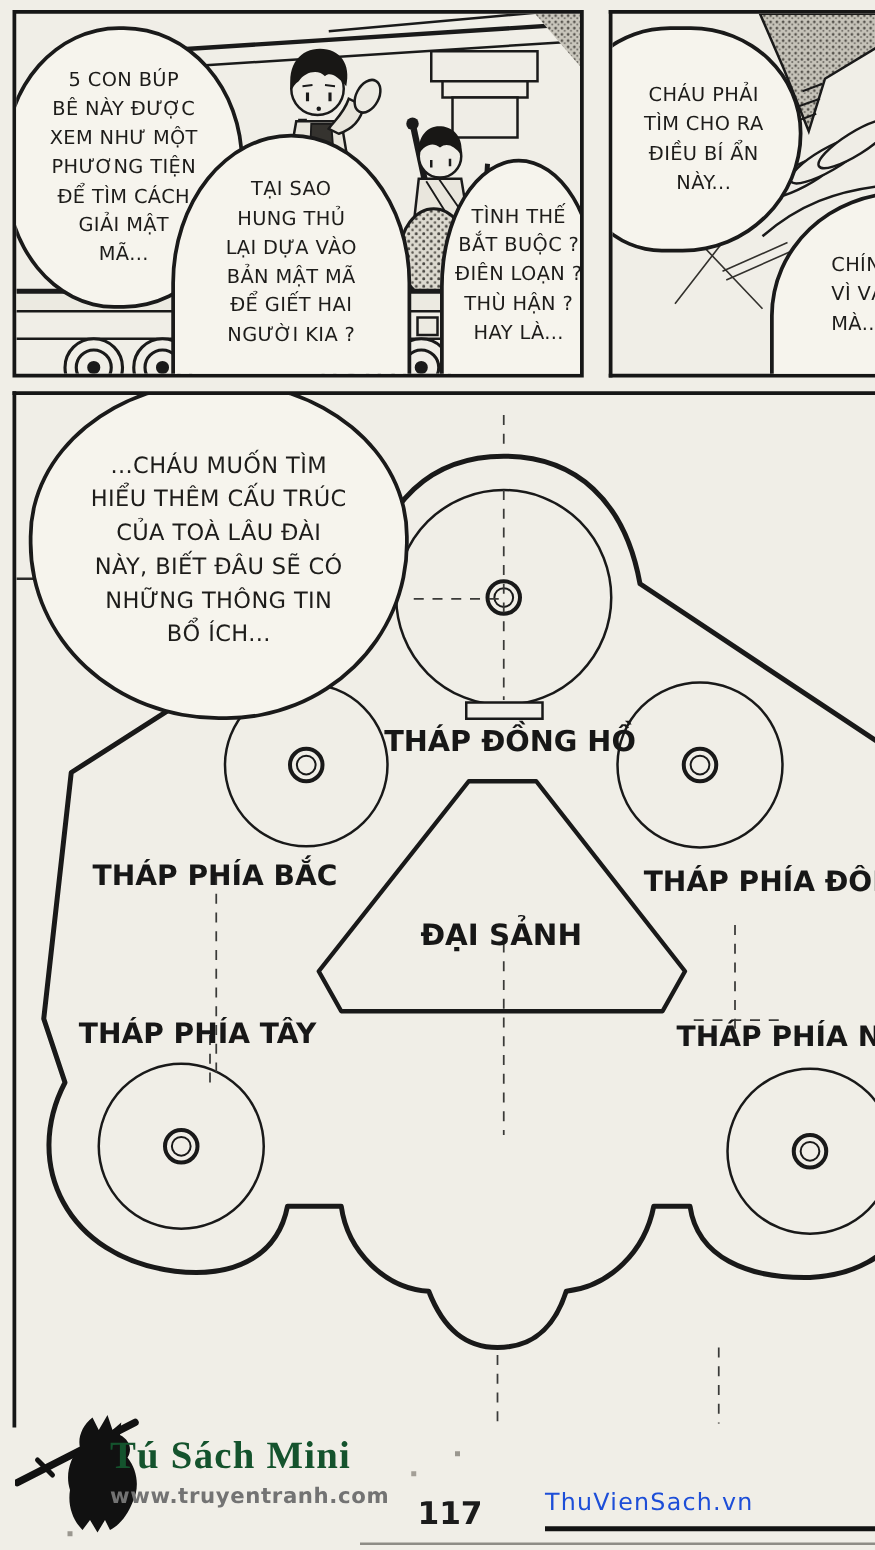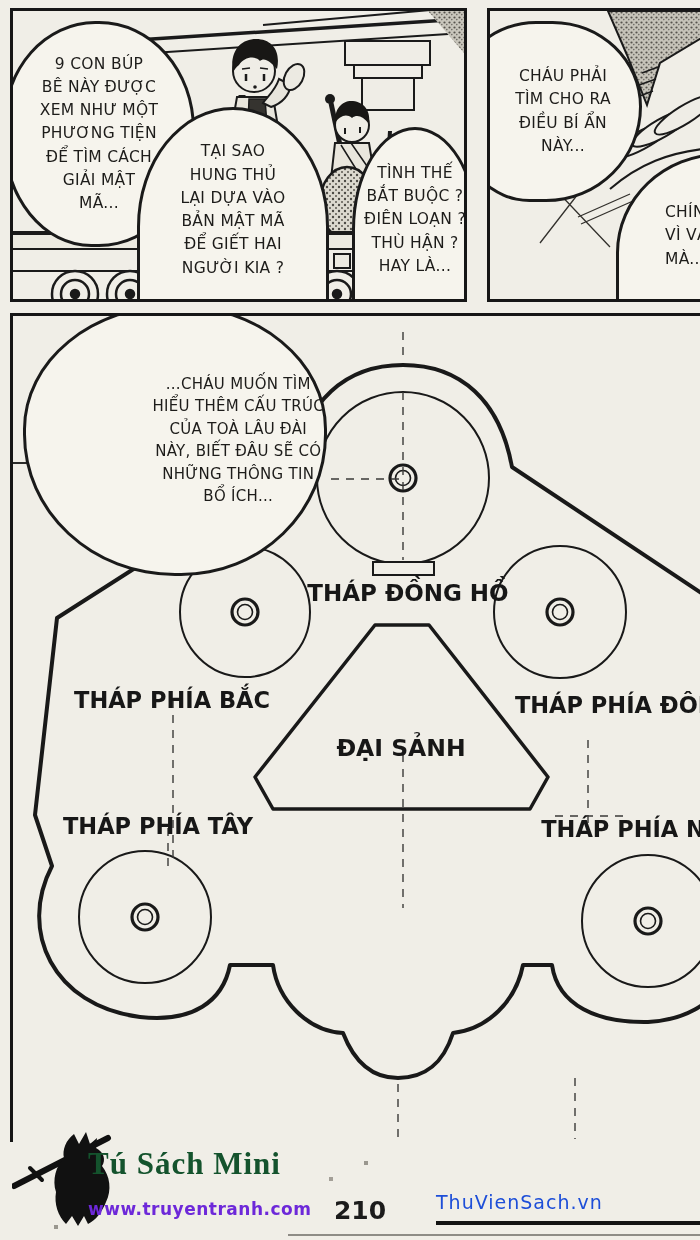--- a/index.html
+++ b/index.html
@@ -18,26 +18,26 @@
     display:flex;align-items:center;justify-content:center;
     text-align:center;color:#1d1c1a;white-space:pre-line;
     font-size:15.5px;line-height:1.5;letter-spacing:.3px;
   }
   #p1b1{left:-10px;top:10px;width:186px;height:220px;border-radius:48% 50% 50% 46%/46% 48% 50% 48%;}
   #p1b2{left:124px;top:96px;width:186px;height:200px;border-radius:50% 50% 0 0/58% 58% 0 0;}
   #p1b3{left:339px;top:116px;width:120px;height:180px;border-radius:50% 50% 0 0/55% 55% 0 0;}
   #p2b1{left:-30px;top:10px;width:152px;height:175px;border-radius:46% 54% 58% 42%/40% 52% 58% 44%;padding-left:24px;align-items:center;}
   #p2b2{left:126px;top:142px;width:150px;height:160px;border-radius:52% 48% 0 0/60% 40% 0 0;
         justify-content:flex-start;text-align:left;padding-left:46px;}
-  #p3b1{left:10px;top:-12px;width:298px;height:266px;border-radius:50% 50% 48% 50%/46% 46% 52% 52%;font-size:15px;justify-content:flex-end;}
+  #p3b1{left:10px;top:-12px;width:298px;height:266px;border-radius:50% 50% 48% 50%/46% 46% 52% 52%;font-size:18px;}
   svg text{font-family:"DejaVu Sans",sans-serif;font-weight:bold;fill:#171717;}
   .footer-item{position:absolute;z-index:3;}
   #publisher{left:88px;top:1146px;font-family:"Liberation Serif","DejaVu Serif",serif;
              font-weight:bold;font-size:31px;color:#14532d;letter-spacing:1px;}
-  #website{left:88px;top:1187px;font-weight:bold;font-size:17px;color:#6d28d9;letter-spacing:.5px;margin-top:12px;}
+  #website{left:88px;top:1187px;font-weight:bold;font-size:17px;color:#737373;letter-spacing:.5px;}
   #pagenum{left:325px;top:1196px;width:70px;text-align:center;font-weight:bold;font-size:25px;color:#1b1b1b;}
   #watermark{left:436px;top:1191px;font-size:19px;color:#1d4ed8;letter-spacing:1px;}
   #wm-underline{left:436px;top:1221px;width:264px;height:4px;background:#131313;}
   #baseline{left:288px;top:1234px;width:412px;height:2px;background:#8e8c86;}
   #specks{position:absolute;left:0;top:0;width:2px;height:2px;background:transparent;z-index:0;
     box-shadow:120px 1100px 0 1px #9a978f, 30px 1106px 0 1px #a39f97,
       365px 1162px 0 1px #9a978f, 660px 1092px 0 1px #a39f97,
       600px 746px 0 1px #9a978f, 85px 572px 0 1px #aaa69e,
       480px 952px 0 1px #a39f97, 665px 426px 0 1px #9a978f,
       210px 1056px 0 1px #aaa69e, 640px 332px 0 1px #8e8b84,
@@ -129,21 +129,21 @@
         <circle cx="296" cy="276" r="6"></circle>
           <circle cx="296" cy="290" r="6"></circle>
         <circle cx="62" cy="283" r="4" fill="#1a1a1a"></circle>
           <circle cx="117" cy="283" r="4" fill="#1a1a1a"></circle>
         <circle cx="268" cy="283" r="4" fill="#1a1a1a"></circle>
           <circle cx="324" cy="283" r="4" fill="#1a1a1a"></circle>
       </g>
     </g>
   </svg>
   <div class="bubble" id="p1b1">
-    <span>9 CON BÚP
+    <span>5 CON BÚP
 BÊ NÀY ĐƯỢC
 XEM NHƯ MỘT
 PHƯƠNG TIỆN
 ĐỂ TÌM CÁCH
 GIẢI MẬT
 MÃ...</span>
   </div>
   <div class="bubble" id="p1b3">
     <span>TÌNH THẾ
 BẮT BUỘC ?
@@ -267,16 +267,16 @@
 
 <svg class="footer-item" style="left:12px;top:1128px;" width="130" height="104" viewBox="0 0 130 104">
   <line x1="2" y1="58" x2="96" y2="10" stroke="#111" stroke-width="6" stroke-linecap="round"></line>
   <line x1="18" y1="40" x2="30" y2="52" stroke="#111" stroke-width="4" stroke-linecap="round"></line>
   <path fill="#111" d="M62,6 L67,16 L74,4 L78,16 L85,10 L84,20 C92,24 94,32 90,38 C98,48 100,62 94,74
        C90,84 84,92 76,96 L72,88 L66,98 L60,88 L54,96 C46,88 42,76 44,64
        C40,52 44,38 52,30 C50,22 54,12 62,6 Z"></path>
 </svg>
 <div class="footer-item" id="publisher">Tú Sách Mini</div>
 <div class="footer-item" id="website">www.truyentranh.com</div>
-<div class="footer-item" id="pagenum">210</div>
+<div class="footer-item" id="pagenum">117</div>
 <div class="footer-item" id="watermark">ThuVienSach.vn</div>
 <div class="footer-item" id="wm-underline"></div>
 <div class="footer-item" id="baseline"></div>
 
 </body></html>

